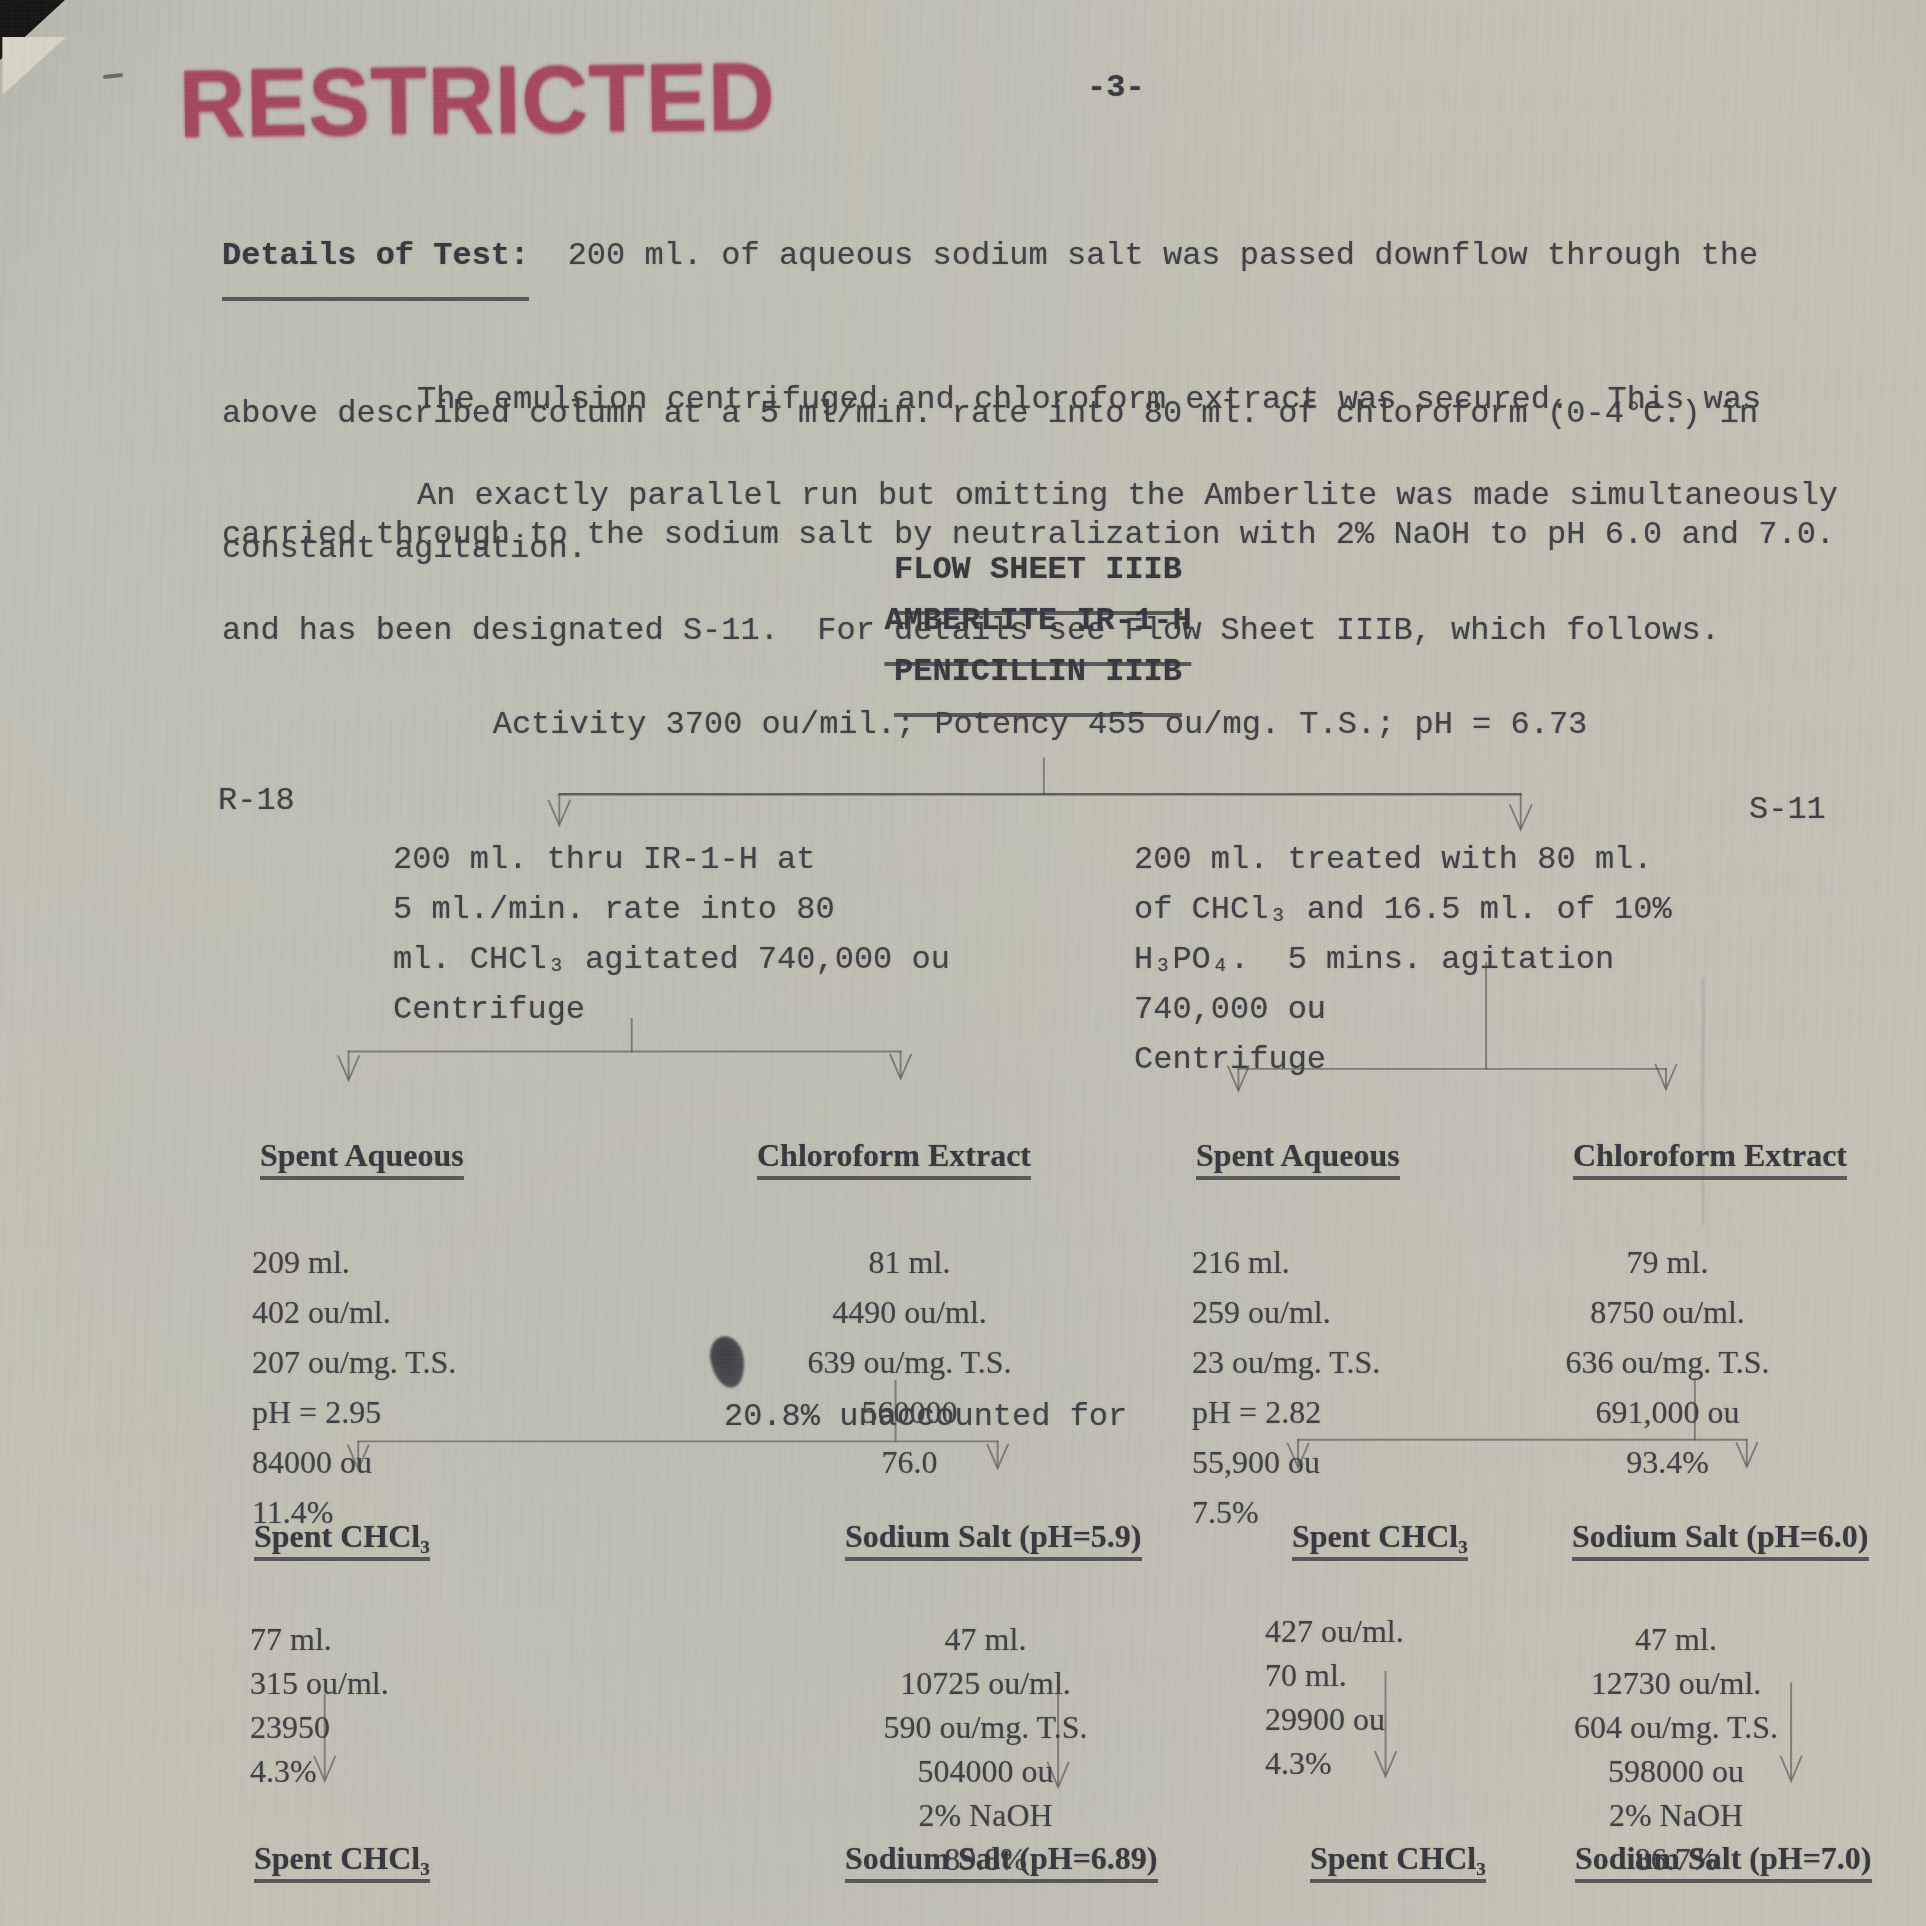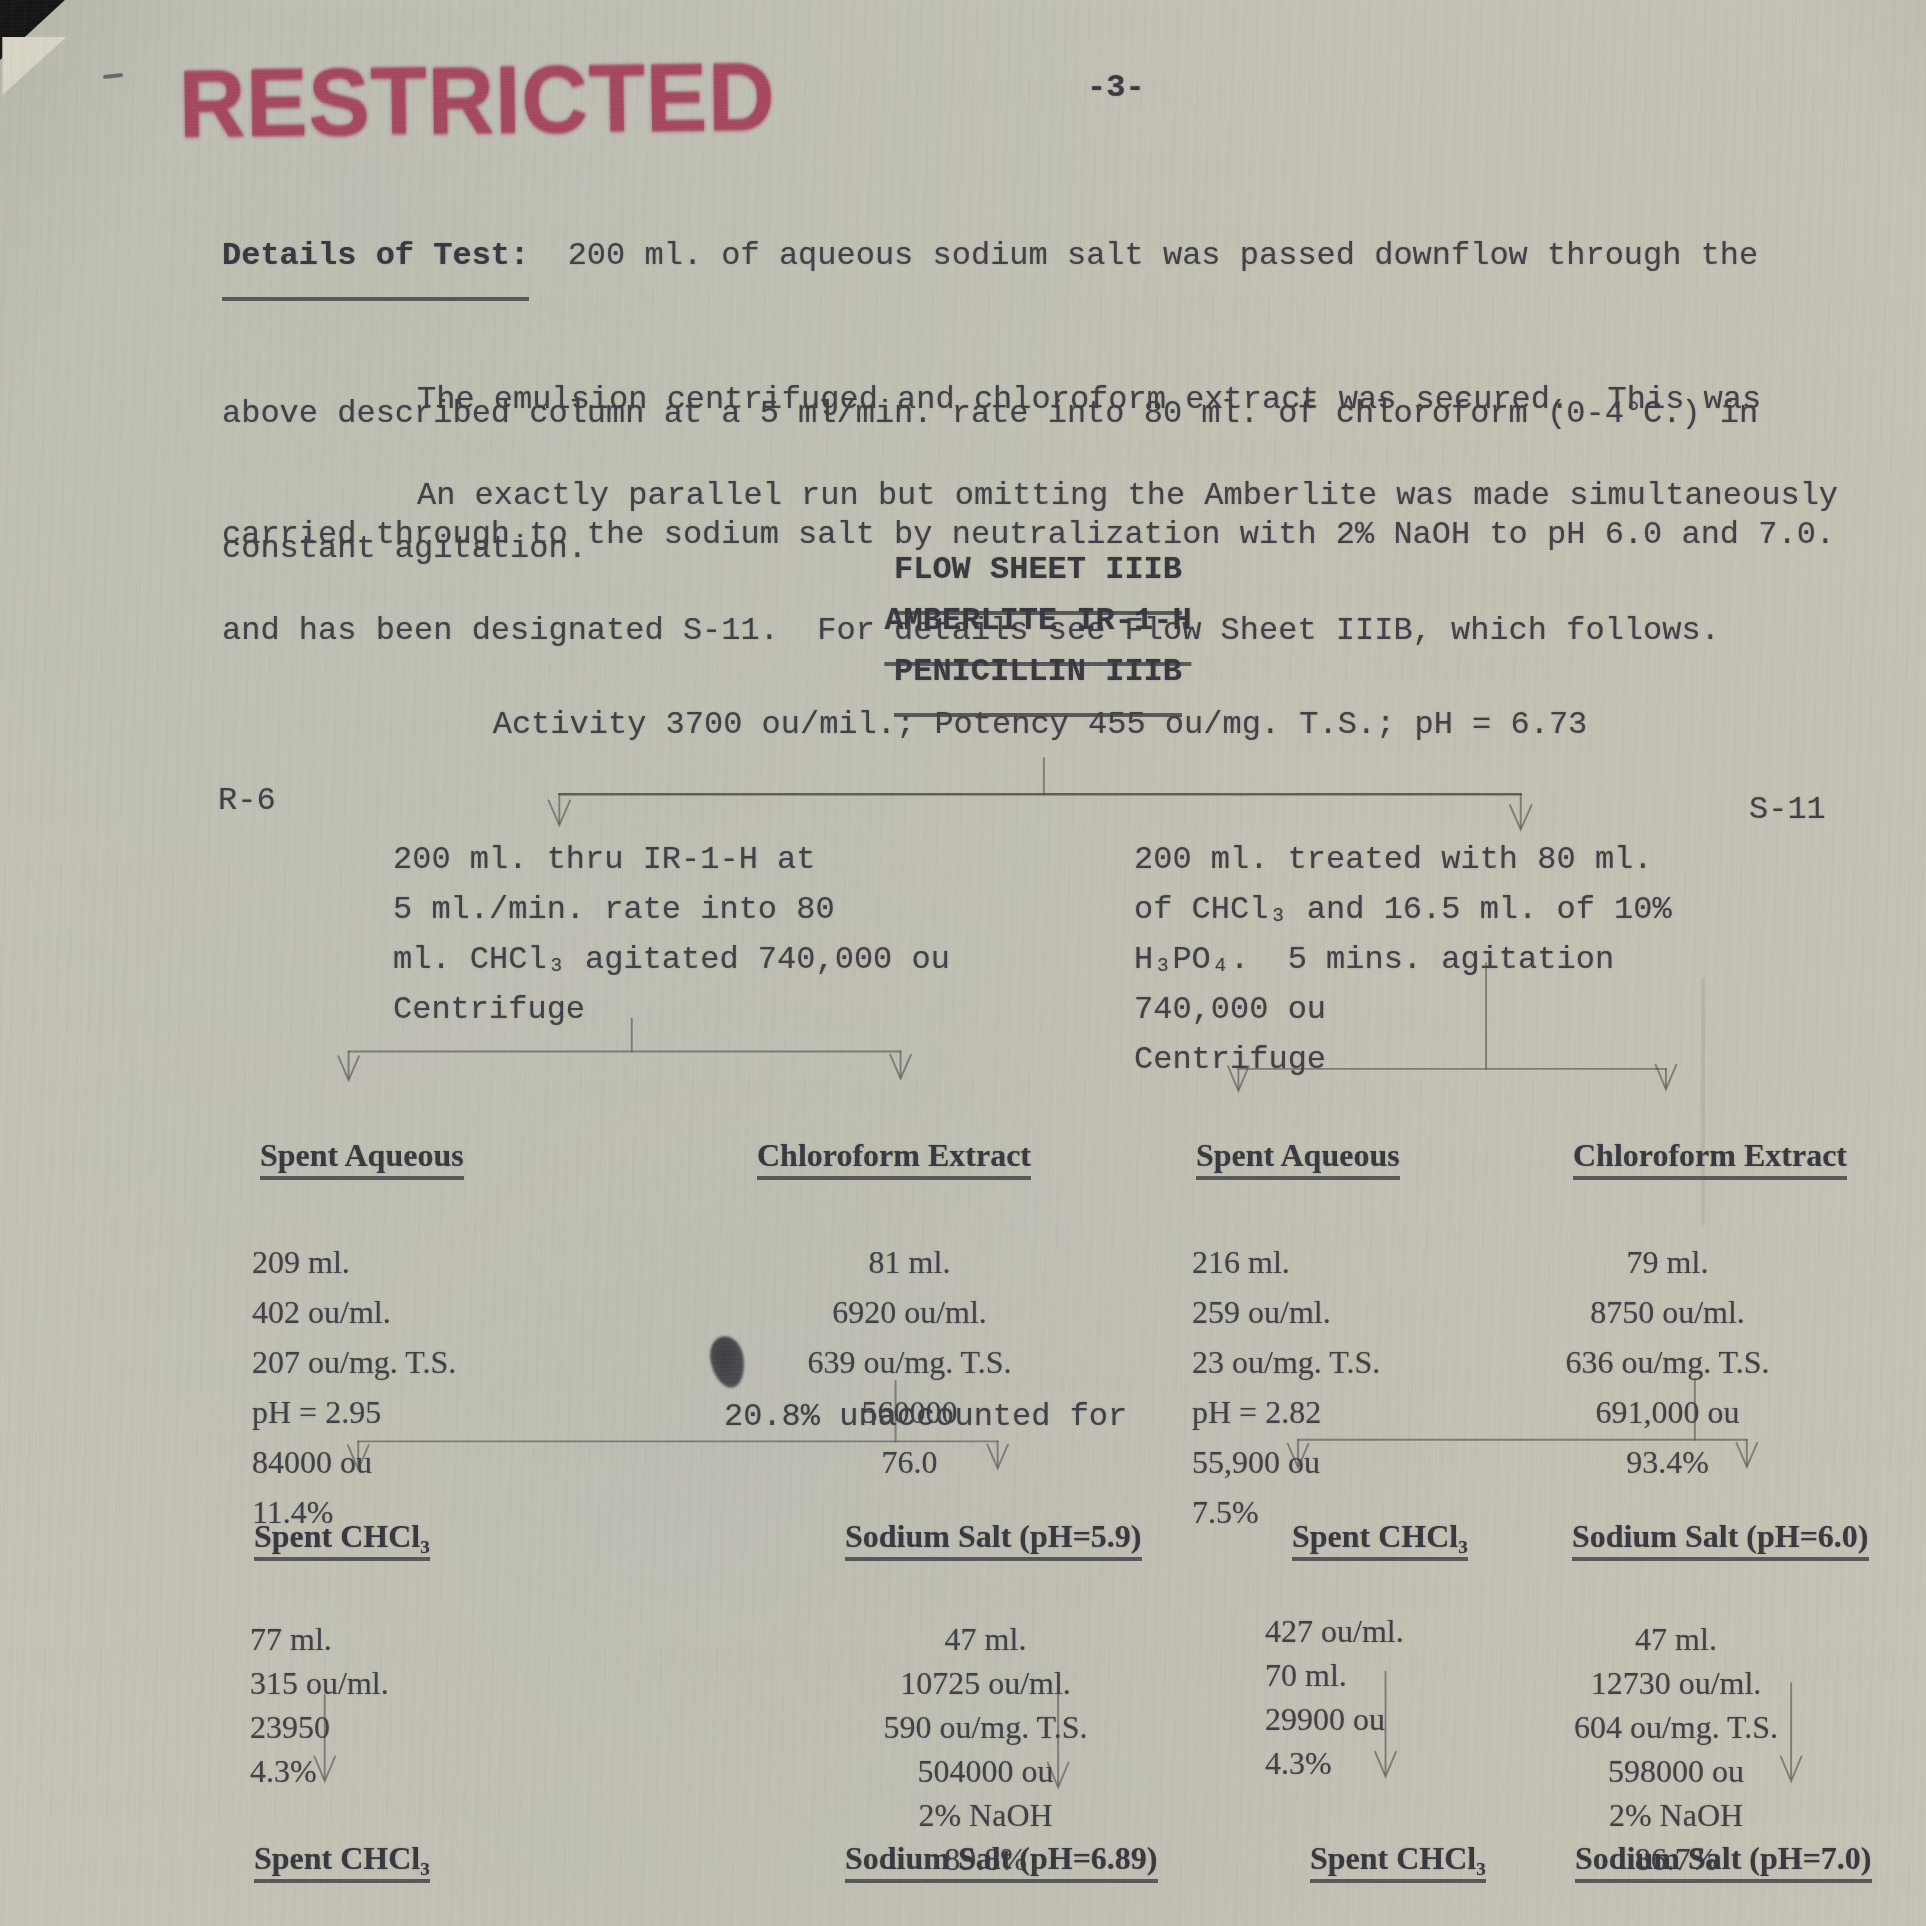--- a/index.html
+++ b/index.html
@@ -126,33 +126,33 @@
     <div class="tw" style="left:222px;top:383px;">
       <div class="tl" style="text-indent:195px;">An exactly parallel run but omitting the Amberlite was made simultaneously</div>
       <div class="tl">and has been designated S-11.  For details see Flow Sheet IIIB, which follows.</div>
     </div>
 
     <div class="tw ctr" style="left:1038px;top:547px;"><span class="ul b">FLOW SHEET IIIB</span></div>
     <div class="tw ctr" style="left:1038px;top:598px;"><span class="ul b">AMBERLITE IR-1-H</span></div>
     <div class="tw ctr" style="left:1038px;top:649px;"><span class="ul b">PENICILLIN IIIB</span></div>
     <div class="tw ctr" style="left:1040px;top:702px;">Activity 3700 ou/mil.; Potency 455 ou/mg. T.S.; pH = 6.73</div>
 
-    <div class="tw" style="left:218px;top:778px;">R-6</div>
+    <div class="tw" style="left:218px;top:778px;">R-18</div>
     <div class="tw" style="left:1749px;top:787px;">S-11</div>
 
     <div class="tw flowtxt" style="left:393px;top:835px;"><div class="tl">200 ml. thru IR-1-H at</div><div class="tl">5 ml./min. rate into 80</div><div class="tl">ml. CHCl₃ agitated 740,000 ou</div><div class="tl">Centrifuge</div></div>
     <div class="tw flowtxt" style="left:1134px;top:835px;"><div class="tl">200 ml. treated with 80 ml.</div><div class="tl">of CHCl₃ and 16.5 ml. of 10%</div><div class="tl">H₃PO₄.  5 mins. agitation</div><div class="tl">740,000 ou</div><div class="tl">Centrifuge</div></div>
 
     <div class="node" style="left:212px;top:1100px;">
       <div class="node-title">Spent Aqueous</div>
       <div class="lines-a" style="margin:20px 0 0 40px;"><div class="tl">209 ml.</div><div class="tl">402 ou/ml.</div><div class="tl">207 ou/mg. T.S.</div><div class="tl">pH = 2.95</div><div class="tl">84000 ou</div><div class="tl">11.4%</div></div>
     </div>
     <div class="node" style="left:709px;top:1100px;">
       <div class="node-title">Chloroform Extract</div>
-      <div class="lines-a c-col" style="margin-top:20px;margin-left:35px;"><div class="tl">81 ml.</div><div class="tl">6920 ou/ml.</div><div class="tl">639 ou/mg. T.S.</div><div class="tl">560000</div><div class="tl">76.0</div></div>
+      <div class="lines-a c-col" style="margin-top:20px;margin-left:35px;"><div class="tl">81 ml.</div><div class="tl">4490 ou/ml.</div><div class="tl">639 ou/mg. T.S.</div><div class="tl">560000</div><div class="tl">76.0</div></div>
     </div>
     <div class="node" style="left:1148px;top:1100px;">
       <div class="node-title">Spent Aqueous</div>
       <div class="lines-a" style="margin:20px 0 0 44px;"><div class="tl">216 ml.</div><div class="tl">259 ou/ml.</div><div class="tl">23 ou/mg. T.S.</div><div class="tl">pH = 2.82</div><div class="tl">55,900 ou</div><div class="tl">7.5%</div></div>
     </div>
     <div class="node" style="left:1525px;top:1100px;">
       <div class="node-title">Chloroform Extract</div>
       <div class="lines-a c-col" style="margin-top:20px;margin-left:-23px;"><div class="tl">79 ml.</div><div class="tl">8750 ou/ml.</div><div class="tl">636 ou/mg. T.S.</div><div class="tl">691,000 ou</div><div class="tl">93.4%</div></div>
     </div>
 

